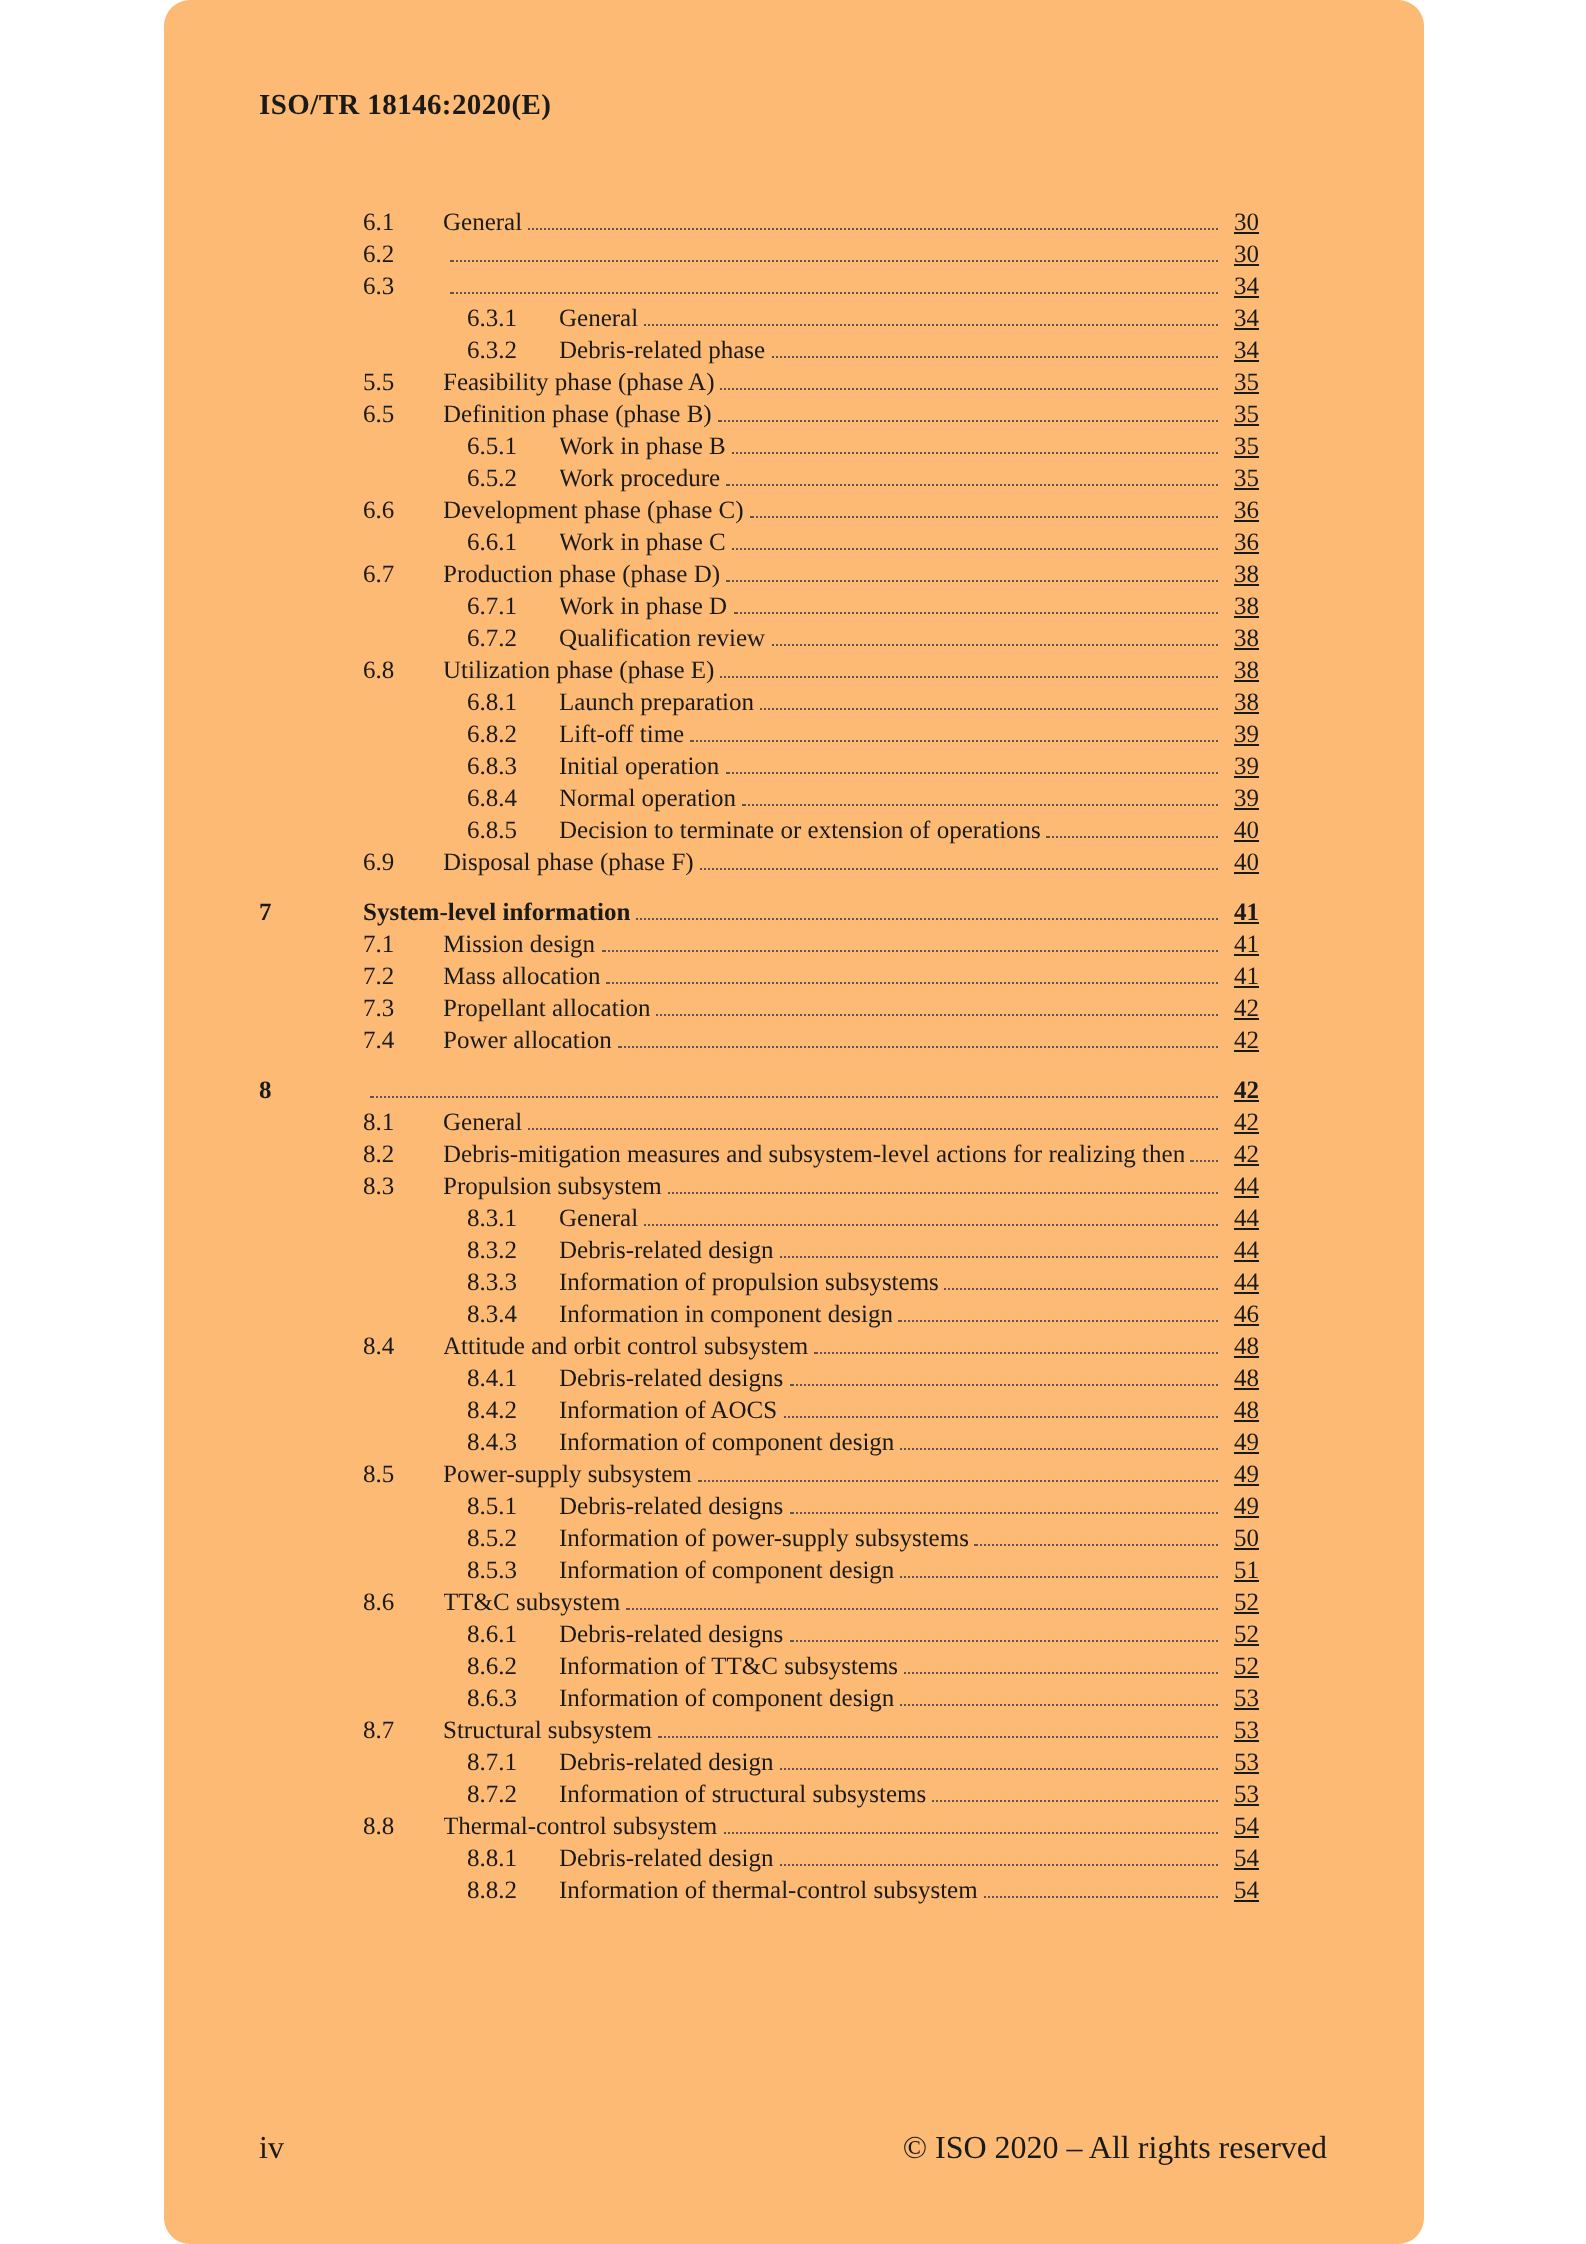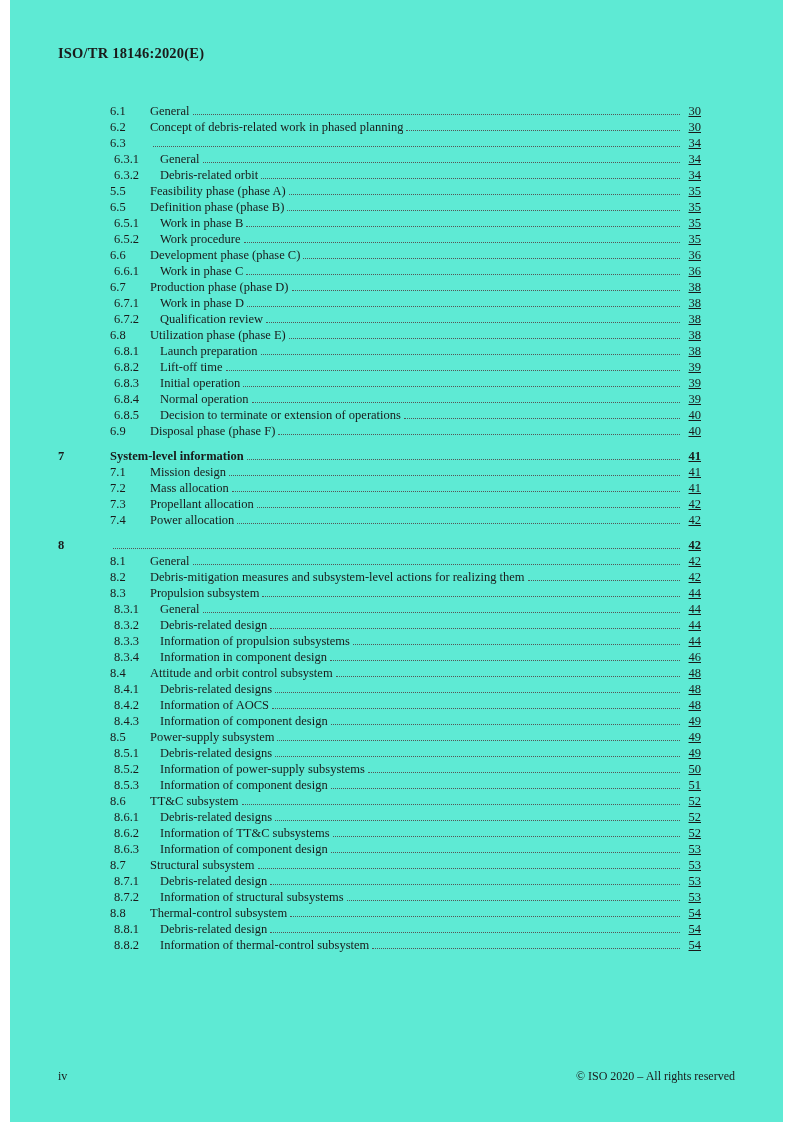--- a/index.html
+++ b/index.html
@@ -2,28 +2,29 @@
 <html><head>
 <meta charset="utf-8">
 <style>
   html, body {
     margin: 0;
     padding: 0;
     background: #ffffff;
   }
   .page {
     position: relative;
-    width: 773px;
+    width: 630px;
     height: 1122px;
     margin: 0 auto;
-    background: #5eead4;
+    background: #fdba74;
     color: #1a1a1a;
     font-family: "Liberation Serif", "DejaVu Serif", serif;
     overflow: hidden;
     box-sizing: border-box;
+    border-radius: 13px;
   }
   .running-header {
     position: absolute;
     top: 45px;
     left: 48px;
     font-size: 14.5px;
     font-weight: bold;
     letter-spacing: 0.2px;
   }
   .toc {
@@ -39,21 +40,21 @@
     font-size: 12.5px;
     white-space: nowrap;
   }
   .toc-row.spaced { margin-top: 9px; }
   .toc-row.bold .toc-num,
   .toc-row.bold .toc-title,
   .toc-row.bold .toc-page { font-weight: bold; }
   .toc-num { flex: 0 0 auto; }
   .lvl1 .toc-num { width: 52px; }
   .lvl2 .toc-num { margin-left: 52px; width: 40px; }
-  .lvl3 .toc-num { margin-left: 56px; width: 46px; }
+  .lvl3 .toc-num { margin-left: 104px; width: 46px; }
   .toc-title { flex: 0 1 auto; overflow: hidden; }
   .toc-leader {
     flex: 1 1 auto;
     min-width: 14px;
     border-bottom: 1px dotted #555;
     margin: 0 3px 3px 3px;
     height: 1px;
   }
   .toc-page {
     flex: 0 0 auto;
@@ -62,57 +63,56 @@
     text-decoration: underline;
   }
   .footer {
     position: absolute;
     left: 48px;
     right: 48px;
     bottom: 38px;
     display: flex;
     justify-content: space-between;
     align-items: flex-end;
-    font-size: 12px;
+    font-size: 16px;
   }
 </style>
 </head>
 <body>
 
 <div class="page">
 
   <div class="running-header">ISO/TR 18146:2020(E)</div>
 
   <main class="toc">
       <div class="toc-row lvl2">
       <span class="toc-num">6.1</span>
       <span class="toc-title">General</span>
       <span class="toc-leader"></span>
       <span class="toc-page">30</span>
     </div>
       <div class="toc-row lvl2">
       <span class="toc-num">6.2</span>
-      <span class="toc-title">Concept of debris-related work in phased planning</span>
       <span class="toc-leader"></span>
       <span class="toc-page">30</span>
     </div>
       <div class="toc-row lvl2">
       <span class="toc-num">6.3</span>
       <span class="toc-leader"></span>
       <span class="toc-page">34</span>
     </div>
       <div class="toc-row lvl3">
       <span class="toc-num">6.3.1</span>
       <span class="toc-title">General</span>
       <span class="toc-leader"></span>
       <span class="toc-page">34</span>
     </div>
       <div class="toc-row lvl3">
       <span class="toc-num">6.3.2</span>
-      <span class="toc-title">Debris-related orbit</span>
+      <span class="toc-title">Debris-related phase</span>
       <span class="toc-leader"></span>
       <span class="toc-page">34</span>
     </div>
       <div class="toc-row lvl2">
       <span class="toc-num">5.5</span>
       <span class="toc-title">Feasibility phase (phase A)</span>
       <span class="toc-leader"></span>
       <span class="toc-page">35</span>
     </div>
       <div class="toc-row lvl2">

